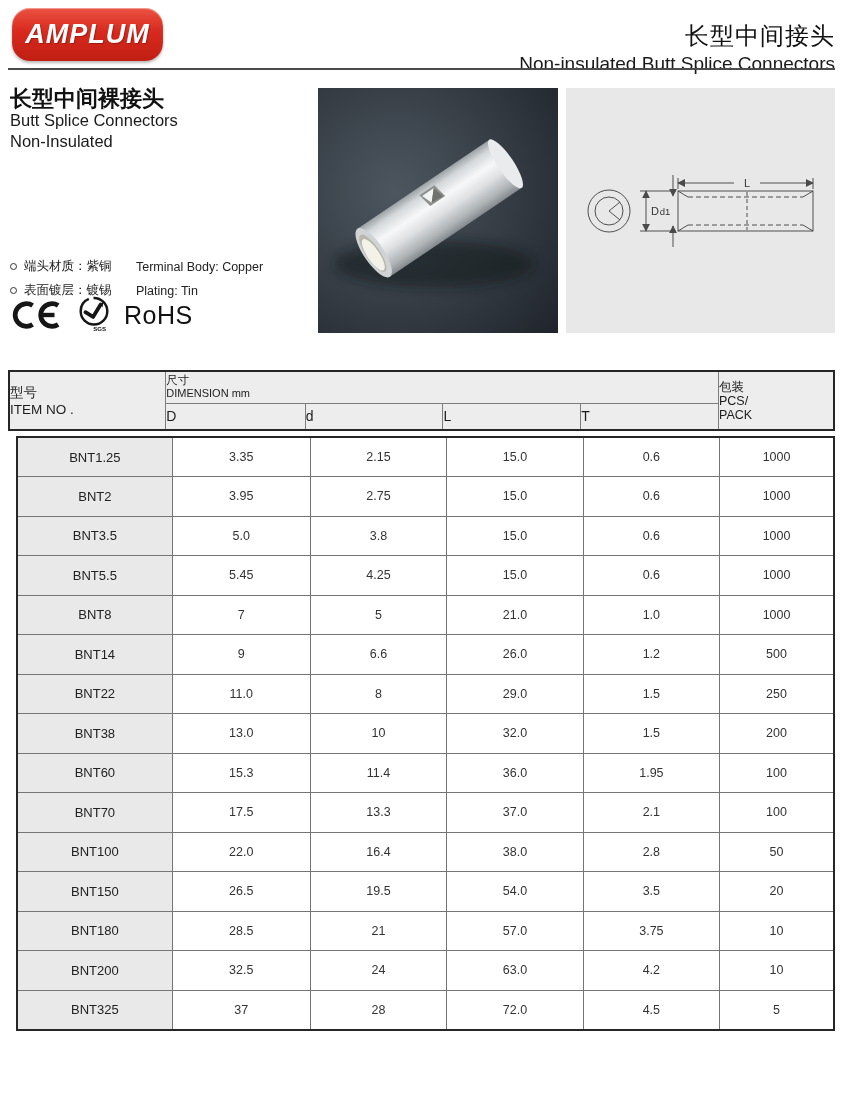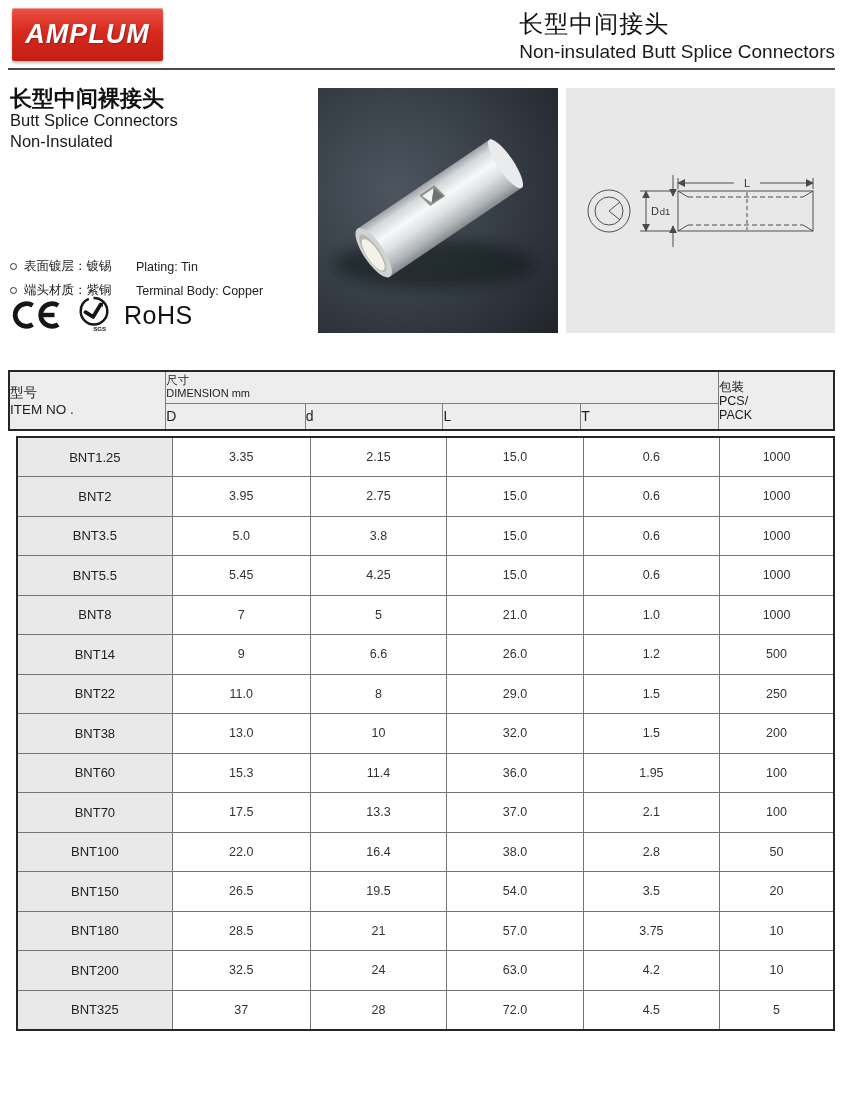--- a/index.html
+++ b/index.html
@@ -4,28 +4,28 @@
 <style>
   * { margin:0; padding:0; box-sizing:border-box; }
   html,body { background:#fff; }
   body { font-family:"Liberation Sans","DejaVu Sans",sans-serif; }
   .page { position:relative; width:843px; height:1093px; background:#fff; overflow:hidden; }
 
   
   .logo {
     position:absolute; left:12px; top:8px; width:151px; height:53px;
     background:linear-gradient(180deg,#ea5243 0%,#d8291d 45%,#c01f13 100%);
-    border-radius:2px; box-shadow:0 2px 3px rgba(0,0,0,.28), inset 0 1px 1px rgba(255,255,255,.45);
+    border-radius:18px; box-shadow:0 2px 3px rgba(0,0,0,.28), inset 0 1px 1px rgba(255,255,255,.45);
     display:flex; align-items:center; justify-content:center;
   }
   .logo span {
     color:#fff; font-weight:bold; font-style:italic; font-size:27px; letter-spacing:1px;
     text-shadow:1px 1px 1px rgba(0,0,0,.25);
   }
-  .titles { position:absolute; right:8px; top:9px; text-align:left; color:#111; }
+  .titles { position:absolute; right:8px; top:21px; text-align:right; color:#111; }
   .title-zh { font-size:24px; line-height:30px; letter-spacing:1px; }
   .title-en { font-size:19px; line-height:26px; color:#1a1a1a; }
   .rule { position:absolute; top:68px; left:8px; right:8px; border-top:2px solid #4c4c4c; }
 
   
   .intro { position:absolute; top:88px; left:8px; right:8px; height:245px; }
   .left-col { position:absolute; left:2px; top:0; width:300px; height:245px; }
   .name-zh { font-size:22px; font-weight:bold; color:#111; line-height:22px; }
   .name-en { font-size:16.5px; color:#1a1a1a; line-height:21px; }
   .specs { position:absolute; left:0; top:170px; list-style:none; }
@@ -77,27 +77,27 @@
   <div class="intro">
 
     <div class="left-col">
       <div class="name-zh">长型中间裸接头</div>
       <div class="name-en">Butt Splice Connectors</div>
       <div class="name-en">Non-Insulated</div>
 
       <ul class="specs">
         <li class="spec-line">
           <span class="bullet"></span>
-          <span class="spec-zh">表面镀层：镀锡</span>
-          <span class="spec-en">Plating: Tin</span>
+          <span class="spec-zh">端头材质：紫铜</span>
+          <span class="spec-en">Terminal Body: Copper</span>
         </li>
         <li class="spec-line">
           <span class="bullet"></span>
-          <span class="spec-zh">端头材质：紫铜</span>
-          <span class="spec-en">Terminal Body: Copper</span>
+          <span class="spec-zh">表面镀层：镀锡</span>
+          <span class="spec-en">Plating: Tin</span>
         </li>
       </ul>
 
       <div class="certs">
         <svg width="54" height="36" viewBox="0 0 74 44">
           <path d="M 31 9 A 15.5 15.5 0 1 0 31 35" fill="none" stroke="#161616" stroke-width="6.5"></path>
           <path d="M 66 9 A 15.5 15.5 0 1 0 66 35" fill="none" stroke="#161616" stroke-width="6.5"></path>
           <line x1="41" y1="22" x2="61" y2="22" stroke="#161616" stroke-width="6"></line>
         </svg>
         <svg width="38" height="40" viewBox="0 0 40 42">

